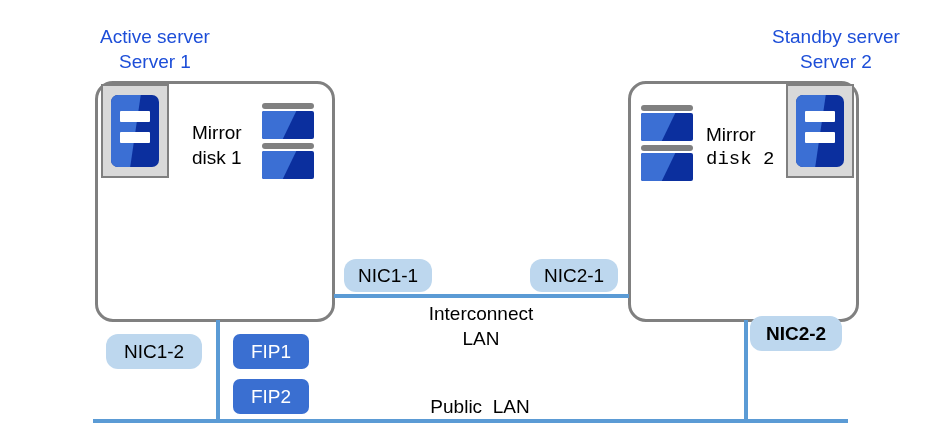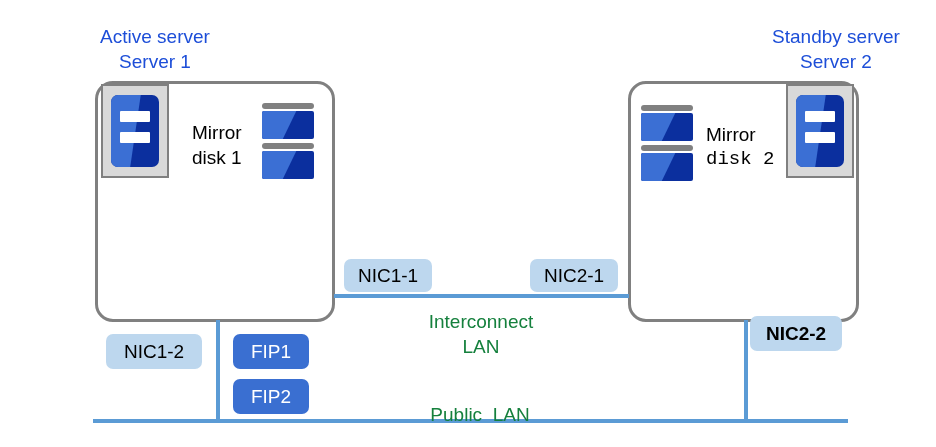--- a/index.html
+++ b/index.html
@@ -86,36 +86,36 @@
   }
 
   
   .net-line-h{background:#5b9bd5;}
   .net-line-v{background:#5b9bd5;}
 
   
   .nic-badge{
     background:#bdd7ee;
     color:#000000;
-    border-radius:7px;
+    border-radius:12px;
     font-size:19px;
     display:flex;align-items:center;justify-content:center;
     white-space:nowrap;
   }
   .fip-badge{
     background:#3a6fd1;
     color:#ffffff;
     border-radius:7px;
     font-size:19px;
     display:flex;align-items:center;justify-content:center;
     white-space:nowrap;
   }
   .lan-label{
-    color:#15803d;font-size:19px;line-height:25px;
-    white-space:pre;text-align:center;margin-top:8px;
+    color:#000000;font-size:19px;line-height:25px;
+    white-space:pre;text-align:center;
   }
 </style>
 </head>
 <body>
 
 <div id="stage">
 
   <div class="abs caption" style="left:55px;top:24px;width:200px;">Active server</div>
   <div class="abs caption" style="left:55px;top:49px;width:200px;">Server 1</div>
 

